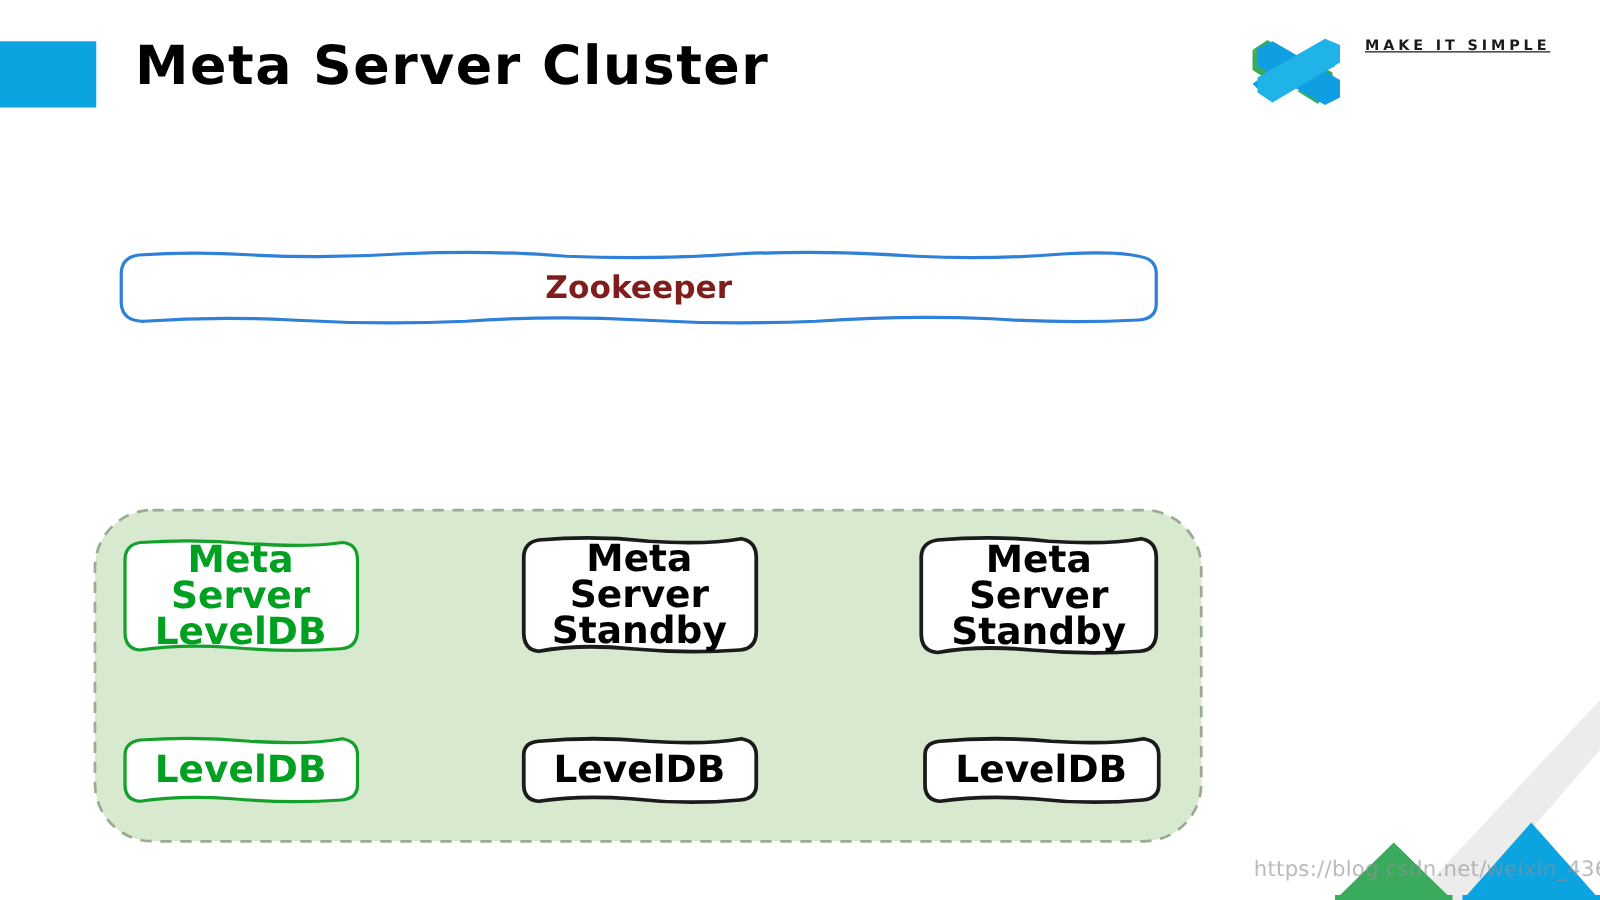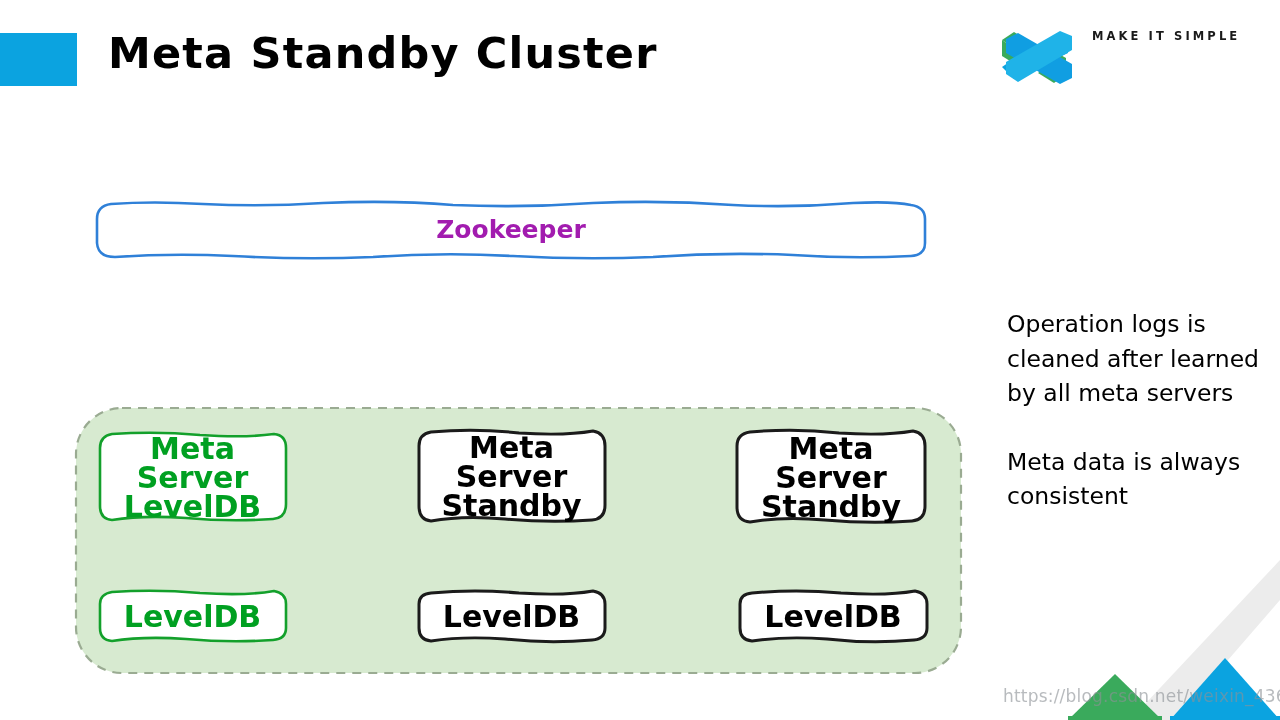--- a/index.html
+++ b/index.html
@@ -72,20 +72,21 @@
     color: #1a1a1a;
     line-height: 38px;
   }
   .logo-tag {
     font-family: "DejaVu Sans", sans-serif;
     font-size: 11.5px;
     font-weight: bold;
     letter-spacing: 3.1px;
     color: #1a1a1a;
     line-height: 14px;
+    text-decoration: underline;
   }
 
   
   .zk-box {
     position: absolute;
     left: 93px;
     top: 199px;
     width: 836px;
     height: 62px;
   }
@@ -95,21 +96,21 @@
     width: 100%; height: 100%;
   }
   .zk-label {
     position: absolute;
     left: 0; right: 0;
     top: 16px;
     text-align: center;
     font-family: "DejaVu Sans", sans-serif;
     font-size: 25px;
     font-weight: bold;
-    color: #a21caf;
+    color: #7f1d1d;
   }
 
   
   .cluster {
     position: absolute;
     left: 72px;
     top: 404px;
     width: 893px;
     height: 273px;
   }
@@ -191,21 +192,21 @@
     white-space: nowrap;
     letter-spacing: 0.2px;
   }
 </style>
 </head>
 <body>
 
 <div id="slide">
 
   <div class="header-accent"></div>
-  <div class="slide-title">Meta Standby Cluster</div>
+  <div class="slide-title">Meta Server Cluster</div>
 
   <div class="logo">
     <svg class="logo-mark" viewBox="0 0 84 56">
       <polygon points="2,10 14,2 30,12 18,21" fill="#3aaa5c"></polygon>
       <polygon points="2,10 2,26 18,36 18,21" fill="#3aaa5c"></polygon>
       <polygon points="66,44 54,53 38,43 50,34" fill="#3aaa5c"></polygon>
       <polygon points="66,44 66,28 50,19 50,34" fill="#3aaa5c"></polygon>
       <polygon points="2,37 12,30 68,8 68,23 14,49" fill="#0ba3e0"></polygon>
       <polygon points="2,37 2,22 12,15 68,8 68,23" fill="#0ba3e0" opacity="0"></polygon>
       <polygon points="14,2 26,2 72,28 72,43 60,50 4,20 4,8" fill="#13a3dd" opacity="0"></polygon>
@@ -285,24 +286,20 @@
   </div>
 
   <div class="node standby db3">
     <svg class="sketch" viewBox="0 0 194 56" preserveAspectRatio="none">
       <path d="M16,5 Q60,1 105,5 Q151,8 179,3 Q191,5 191,16 L191,40 Q191,51 178,52
                Q135,56 91,51 Q49,48 16,53 Q4,52 4,40 L4,16 Q4,6 16,5 Z" fill="#ffffff" stroke="#1b1b1b" stroke-width="3" stroke-linejoin="round"></path>
     </svg>
     <div class="node-label">LevelDB</div>
   </div>
 
-  <div class="notes">
-    <div class="note-para">Operation logs  is cleaned after learned by all meta servers</div>
-    <div class="note-para">Meta data is always consistent</div>
-  </div>
 
   <div class="corner-deco">
     <svg viewBox="0 0 290 190" width="290" height="190">
       <polygon points="140,190 290,30 290,70 186,190" fill="#ececec"></polygon>
       <polygon points="78,190 125,144 172,190" fill="#3aaa5c"></polygon>
       <rect x="78" y="186" width="94" height="8" fill="#3aaa5c"></rect>
       <polygon points="180,190 235,128 290,190" fill="#0ba3e0"></polygon>
       <rect x="180" y="186" width="110" height="8" fill="#0ba3e0"></rect>
     </svg>
   </div>

